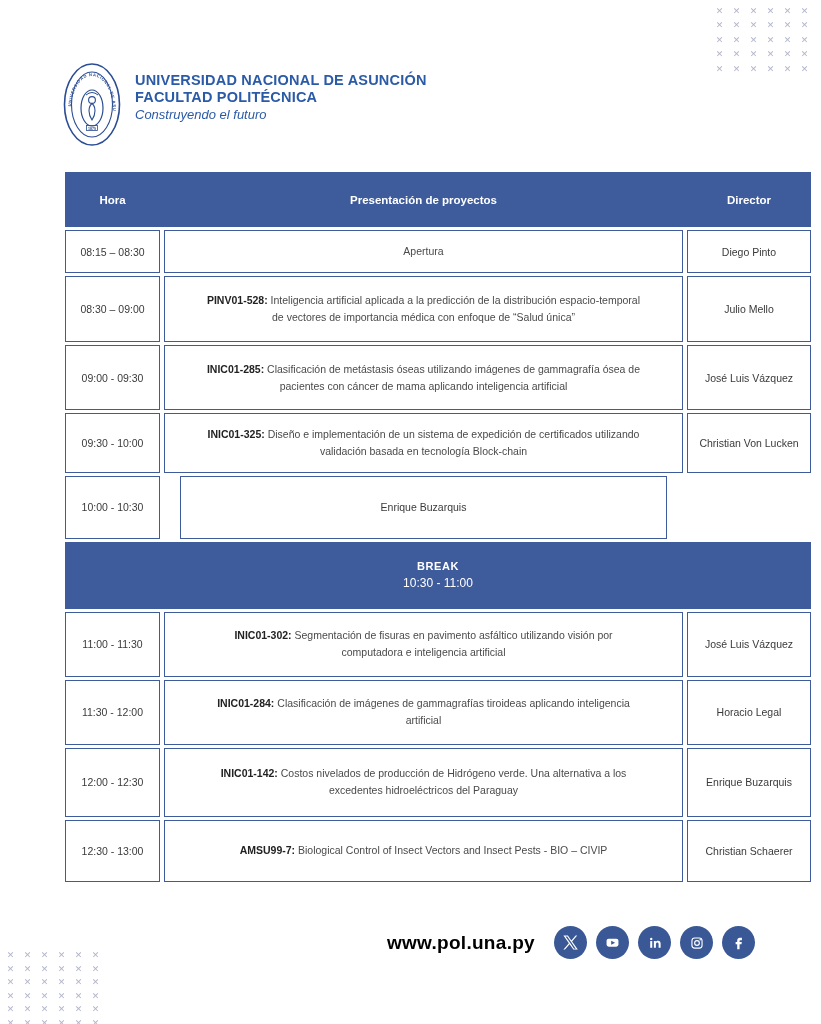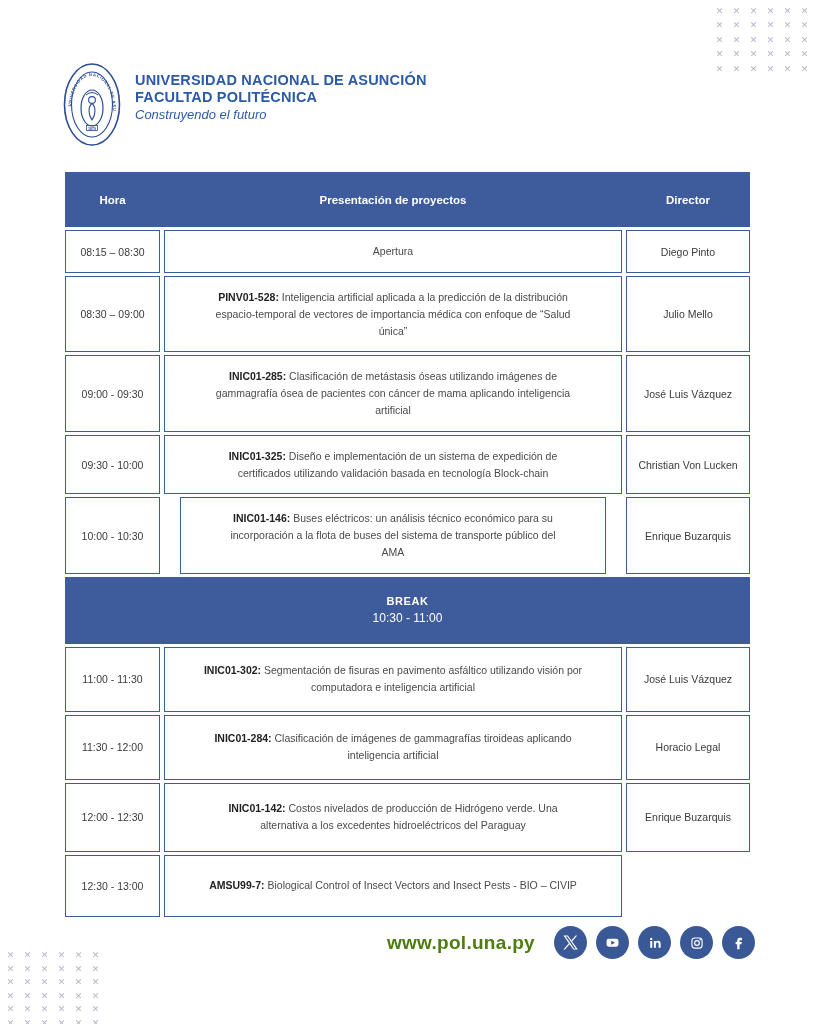--- a/index.html
+++ b/index.html
@@ -18,21 +18,21 @@
   .xpattern.top-right { top:4px; right:8px; grid-template-columns:repeat(6,17px); grid-auto-rows:14.5px; }
   .xpattern.bottom-left { left:2px; bottom:-6px; grid-template-columns:repeat(6,17px); grid-auto-rows:13.5px; }
 
   
   .brand { position:absolute; top:62px; left:62px; display:flex; gap:13px; }
   .brand-text { padding-top:10px; color:#2b5aa6; }
   .brand-line1, .brand-line2 { font-weight:bold; font-size:14.5px; line-height:17px; letter-spacing:0.2px; }
   .brand-line3 { font-style:italic; font-size:13px; line-height:17px; font-weight:500; }
 
   
-  .schedule { position:absolute; top:172px; left:65px; width:685px; }
+  .schedule { position:absolute; top:172px; left:65px; width:746px; }
   .thead {
     display:grid; grid-template-columns:95px 1fr 124px;
     background:#3e5b9b; height:55px; align-items:center;
     color:#ffffff; font-weight:bold; font-size:11.5px; text-align:center;
     margin-bottom:3px;
   }
   .row { display:grid; grid-template-columns:95px 1fr 124px; column-gap:4px; margin-bottom:3px; }
   .cell {
     border:1.5px solid #3e5b9b; background:#ffffff; box-sizing:border-box;
     display:flex; align-items:center; justify-content:center;
@@ -56,21 +56,21 @@
   #rows > :nth-child(4)  { min-height:52px; }
   #rows > :nth-child(5)  { min-height:63px;gap:20px; }
   #rows > :nth-child(6)  { min-height:67px; }
   #rows > :nth-child(7)  { min-height:65px; }
   #rows > :nth-child(8)  { min-height:65px; }
   #rows > :nth-child(9)  { min-height:69px; }
   #rows > :nth-child(10) { min-height:62px; }
 
   
   .footer { position:absolute; top:926px; right:66px; display:flex; align-items:center; gap:9px; }
-  .website { font-size:19px; color:#4d7c0f; font-weight:600; margin-right:10px; letter-spacing:0.3px; }
+  .website { font-size:19px; color:#000000; font-weight:600; margin-right:10px; letter-spacing:0.3px; }
   .social { width:33px; height:33px; border-radius:50%; background:#3a5896; display:flex; align-items:center; justify-content:center; }
   .social svg { display:block; }
 </style>
 </head>
 <body>
 
 <div class="page">
 
   <div class="xpattern top-right">
       <span>✕</span>
@@ -221,23 +221,20 @@
     </div>
     <div class="cell director-cell">
             <span class="d">Christian Von Lucken</span>
           </div>
   </div>
 
   <div class="row">
     <div class="cell time-cell">
             <span class="t">10:00 - 10:30</span>
           </div>
-    <div class="cell project-cell">
-      <p><span class="code">INIC01-146:</span><span class="title"> Buses eléctricos: un análisis técnico económico para su incorporación a la flota de buses del sistema de transporte público del AMA</span></p>
-    </div>
     <div class="cell director-cell">
             <span class="d">Enrique Buzarquis</span>
           </div>
   </div>
 
   <div class="break-row">
     <div class="break-label">BREAK</div>
     <div class="break-time">10:30 - 11:00</div>
   </div>
 
@@ -277,20 +274,23 @@
           </div>
   </div>
 
   <div class="row">
     <div class="cell time-cell">
             <span class="t">12:30 - 13:00</span>
           </div>
     <div class="cell project-cell">
       <p><span class="code">AMSU99-7:</span><span class="title"> Biological Control of Insect Vectors and Insect Pests - BIO – CIVIP</span></p>
     </div>
+    <div class="cell director-cell">
+            <span class="d">Christian Schaerer</span>
+          </div>
   </div>
 </div>
   </div>
 
   <div class="footer">
     <span class="website">www.pol.una.py</span>
 
     <span class="social">
       <svg width="17" height="17" viewBox="0 0 24 24">
         <path fill="#ffffff" d="M14.2 10.5 21.5 2h-2.2l-6.1 7.1L8.3 2H2l7.7 11.2L2 22h2.2l6.5-7.6L16 22h6.3l-8.1-11.5Zm-2.3 2.7-.8-1.1L5 3.7h2.4l4.9 7 .8 1.1 6.3 9h-2.4l-5.1-7.6Z"></path>

